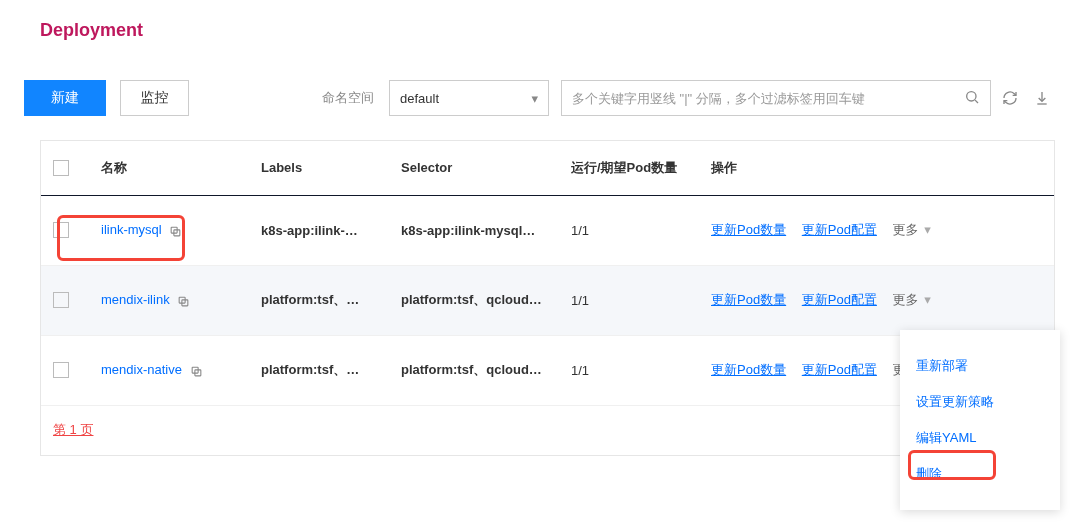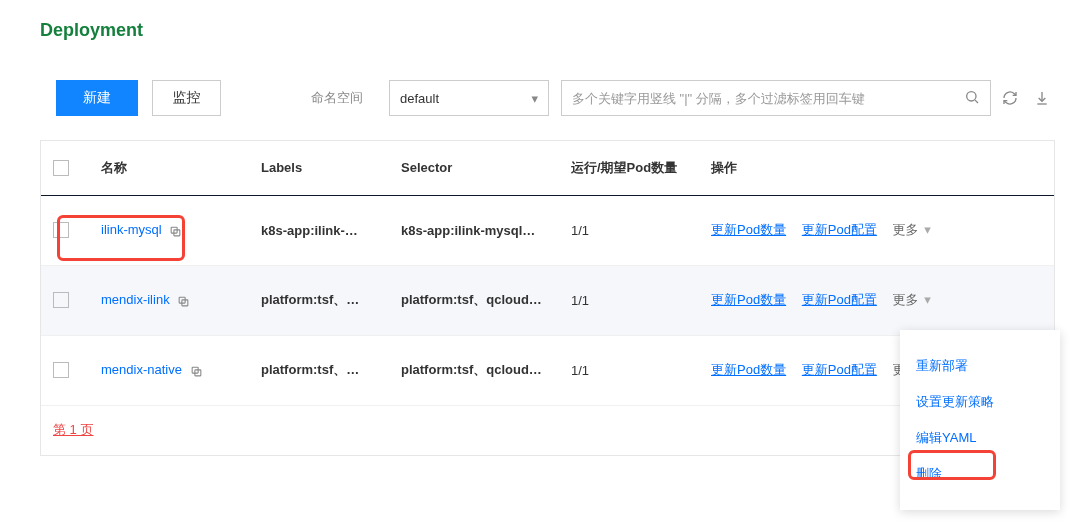--- a/index.html
+++ b/index.html
@@ -1,24 +1,24 @@
 <!DOCTYPE html>
 <html><head>
 <meta charset="utf-8">
 <style>
   * { box-sizing: border-box; margin: 0; padding: 0; }
   body { font-family: -apple-system, "PingFang SC", "Microsoft YaHei", sans-serif; background: #fff; color: #333; font-size: 13px; }
   .page { width: 1080px; height: 528px; position: relative; }
-  .title { position: absolute; top: 20px; left: 40px; font-size: 18px; font-weight: 700; color: #15803d; }
-  .toolbar { position: absolute; top: 80px; left: 56px; right: 25px; display: flex; align-items: center; }
+  .title { position: absolute; top: 20px; left: 40px; font-size: 18px; font-weight: 700; color: #be185d; }
+  .toolbar { position: absolute; top: 80px; left: 24px; right: 25px; display: flex; align-items: center; }
   .btn { height: 36px; display: inline-flex; align-items: center; justify-content: center; cursor: pointer; border: 1px solid transparent; font-size: 14px; }
   .btn-primary { background: #1185ff; color: #fff; width: 82px; }
   .btn-default { background: #fff; border-color: #ccc; color: #333; width: 69px; margin-left: 14px; }
   .ns-label { margin-left: auto; color: #888; font-size: 13px; }
-  .ns-select { width: 160px; height: 36px; border: 1px solid #ccc; background: #fff; margin-left: 26px; display: flex; align-items: center; padding: 0 10px; justify-content: space-between; cursor: pointer; }
+  .ns-select { width: 160px; height: 36px; border: 1px solid #ccc; background: #fff; margin-left: 15px; display: flex; align-items: center; padding: 0 10px; justify-content: space-between; cursor: pointer; }
   .ns-select .caret { color: #888; }
   .search { width: 430px; height: 36px; border: 1px solid #ccc; margin-left: 12px; display: flex; align-items: center; padding: 0 4px 0 10px; }
   .search input { flex: 1; border: none; outline: none; font-size: 13px; color: #444; background: transparent; }
   .search input::placeholder { color: #999; }
   .search .search-ico { color: #888; width: 28px; text-align: center; }
   .toolbar-icon { width: 26px; height: 36px; display: inline-flex; align-items: center; justify-content: center; color: #888; margin-left: 6px; cursor: pointer; }
   .panel { position: absolute; top: 140px; left: 40px; right: 25px; border: 1px solid #e6e6e6; background: #fff; }
   table { width: 100%; border-collapse: collapse; table-layout: fixed; }
   th, td { text-align: left; padding: 0 12px; font-size: 13px; }
   th { height: 54px; border-bottom: 1px solid #0f172a; color: #333; font-weight: 700; }

